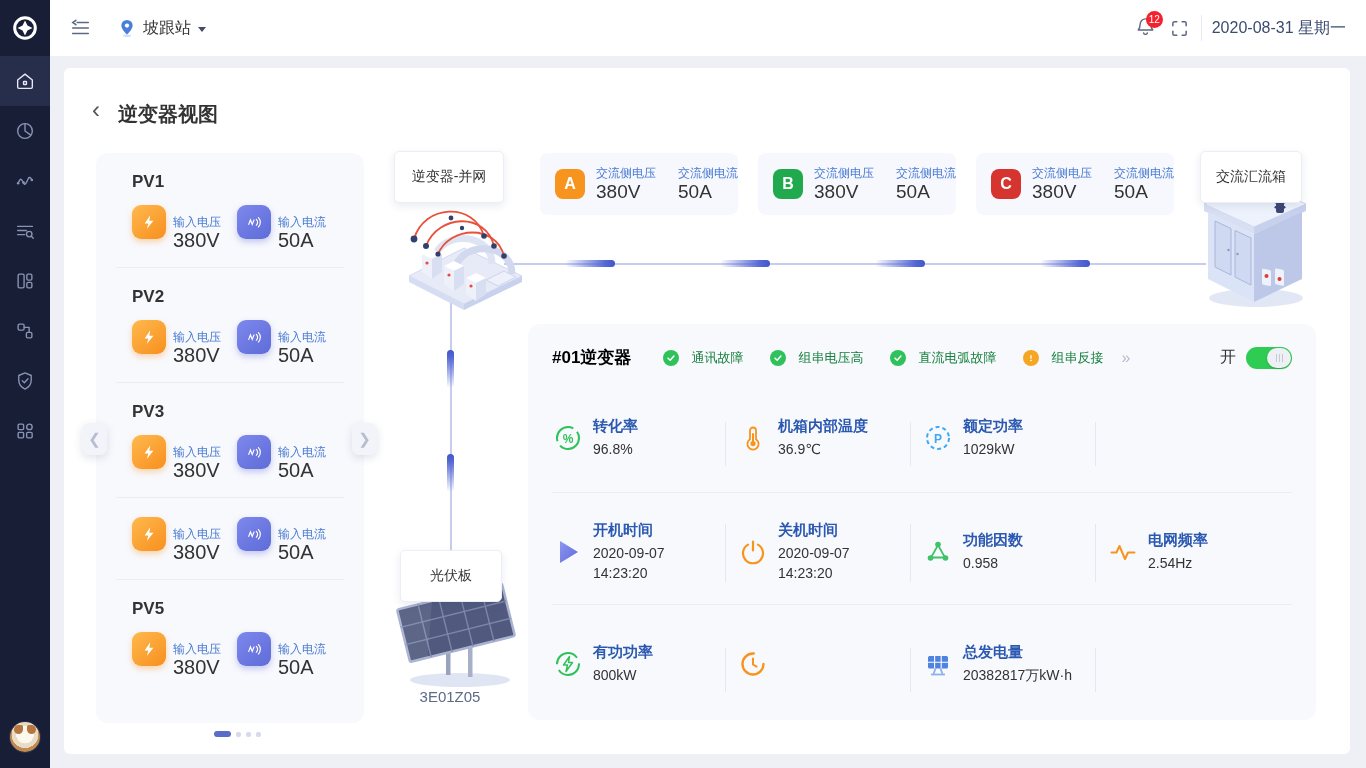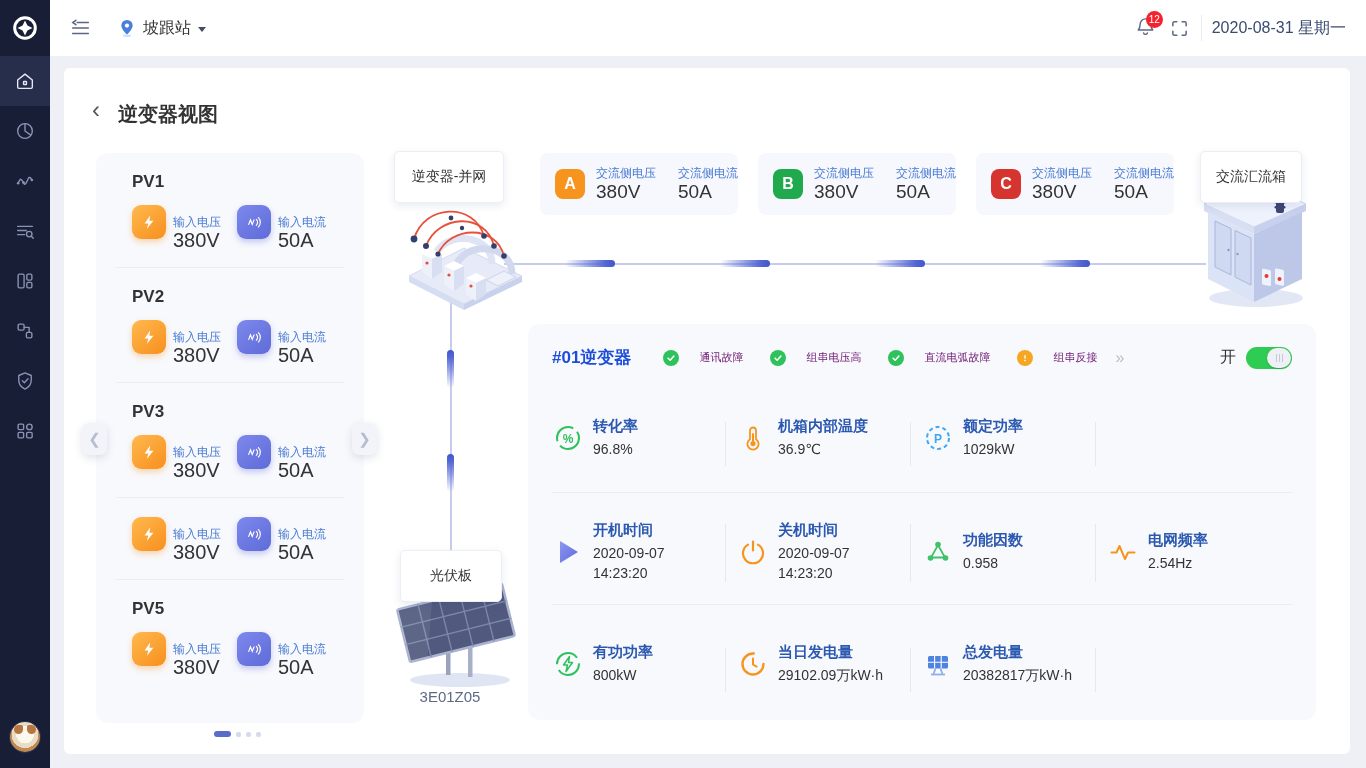--- a/index.html
+++ b/index.html
@@ -75,23 +75,23 @@
               display:flex;align-items:center;padding:0 0 0 15px;box-sizing:border-box;gap:11px;}
   .phase-a{left:476px;}.phase-b{left:694px;}.phase-c{left:912px;}
   .phase-badge{width:30px;height:30px;border-radius:8px;color:#fff;font-size:16px;font-weight:bold;
                display:flex;align-items:center;justify-content:center;flex:none;}
   .phase-groups{display:flex;gap:22px;}
   .ph-lab{font-size:12px;color:#4a7cd3;line-height:15px;}
   .ph-val{font-size:19px;color:#333;line-height:22px;}
   
   .detail{position:absolute;left:464px;top:256px;width:788px;height:396px;background:#f8f9fd;border-radius:12px;}
   .d-header{display:flex;align-items:center;padding:22px 24px 0 24px;}
-  .d-title{font-size:17px;font-weight:bold;color:#1d4ed8;}
+  .d-title{font-size:17px;font-weight:bold;color:#000000;}
   .statuses{display:flex;gap:27px;margin-left:32px;}
-  .status{display:flex;align-items:center;gap:20px;font-size:11px;color:#701a75;}
+  .status{display:flex;align-items:center;gap:12px;font-size:13px;color:#15803d;}
   .st-ico{width:16px;height:16px;border-radius:50%;display:flex;align-items:center;justify-content:center;flex:none;}
   .st-ico.ok{background:#2fc25b;}
   .st-ico.warn{background:#f5a623;}
   .more{color:#b9bdcc;font-size:16px;margin-left:18px;cursor:pointer;}
   .d-right{margin-left:auto;display:flex;align-items:center;gap:10px;}
   .sw-label{font-size:16px;color:#333;}
   .toggle{position:relative;width:46px;height:22px;border-radius:11px;background:#2ecc52;cursor:pointer;flex:none;}
   .knob{position:absolute;right:1px;top:1px;width:24px;height:20px;border-radius:10px;background:#eef0f5;
         box-shadow:0 1px 2px rgba(0,0,0,.2);display:flex;align-items:center;justify-content:center;gap:2px;}
   .knob i{display:block;width:1px;height:8px;background:#c4c9d6;}
@@ -689,24 +689,20 @@
             <div class="m-val">800kW</div>
           </div>
       </div>
       <div class="m-cell">
         <span class="m-ico">
             <svg width="30" height="30" viewBox="0 0 30 30" fill="none" stroke="#f7941e" stroke-linecap="round">
               <circle cx="15" cy="15" r="10.5" stroke-width="2.4" stroke-dasharray="50 16"></circle>
               <path d="M15 9.5 V15.5 L18.6 17.6" stroke-width="2"></path>
             </svg>
           </span>
-        <div>
-            <div class="m-lab">当日发电量</div>
-            <div class="m-val">29102.09万kW·h</div>
-          </div>
       </div>
       <div class="m-cell">
         <span class="m-ico">
             <svg width="30" height="30" viewBox="0 0 30 30">
               <rect x="5" y="7" width="20" height="12.5" rx="1.5" fill="#4f83e0"></rect>
               <path d="M11.6 7 V19.5 M18.2 7 V19.5 M5 13.2 H25" stroke="#fff" stroke-width="1.1"></path>
               <path d="M12.5 19.5 L10.5 25 M17.5 19.5 L19.5 25" stroke="#8fb0e8" stroke-width="1.8"></path>
               <path d="M8 25.5 H22" stroke="#8fb0e8" stroke-width="1.8"></path>
             </svg>
           </span>

